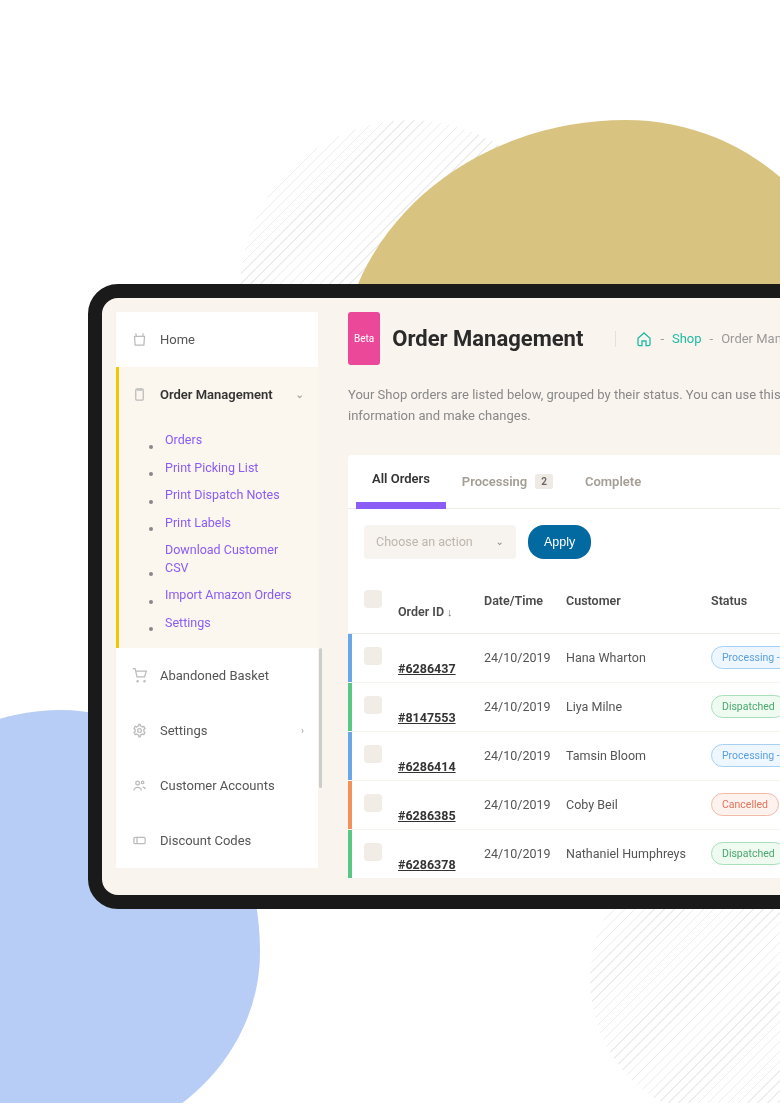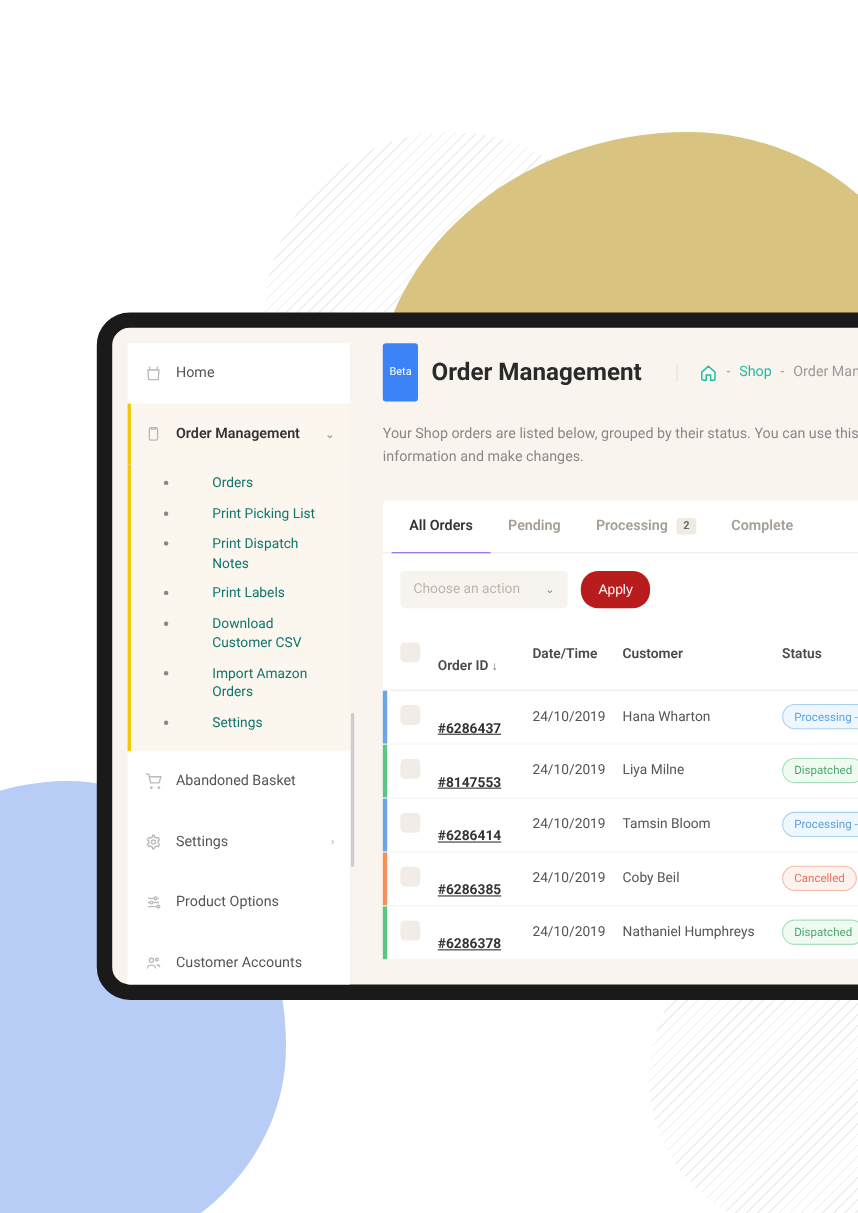--- a/index.html
+++ b/index.html
@@ -110,27 +110,26 @@
     color: #aaa;
     font-size: 10px;
   }
   .subnav {
     background: #fbf6ee;
     border-left: 3px solid #f0c700;
     padding: 4px 0 12px 0;
   }
   .sub-item {
     display: flex;
-    align-items: flex-start;
+    align-items: flex-end;
     padding: 5px 14px 5px 30px;
     font-size: 12.5px;
-    color: #0f766e;
+    color: #8b5cf6;
     cursor: pointer;
     line-height: 1.4;
-    gap: 28px;
   }
   .sub-item .dot {
     width: 4px;
     height: 4px;
     background: #888;
     border-radius: 50%;
     display: inline-block;
     margin-right: 12px;
     margin-top: 6px;
     flex-shrink: 0;
@@ -150,21 +149,21 @@
     flex: 1;
     min-width: 0;
   }
   .header {
     display: flex;
     align-items: center;
     gap: 12px;
     margin-bottom: 20px;
   }
   .beta {
-    background: #3b82f6;
+    background: #ec4899;
     color: #fff;
     font-size: 10px;
     padding: 21px 6px;
     border-radius: 3px;
   }
   .page-title {
     font-size: 22px;
     font-weight: 700;
     color: #2a2a2a;
   }
@@ -202,21 +201,21 @@
     font-size: 13px;
     color: #a49e95;
     cursor: pointer;
     display: flex;
     align-items: center;
     gap: 8px;
     font-weight: 600;
   }
   .tab.active {
     color: #333;
-    border-bottom: 1px solid #8b5cf6;
+    border-bottom: 7px solid #8b5cf6;
     margin-bottom: -1px;
   }
   .tab-badge {
     background: #efeae3;
     color: #666;
     font-size: 10px;
     padding: 2px 6px;
     border-radius: 3px;
     font-weight: 600;
   }
@@ -235,21 +234,21 @@
     background: #f7f3ee;
     border-radius: 4px;
     padding: 0 12px;
     font-size: 12.5px;
     color: #bdb6ac;
     cursor: pointer;
   }
   .apply-btn {
     height: 34px;
     padding: 0 16px;
-    background: #b91c1c;
+    background: #0369a1;
     border: none;
     border-radius: 16px;
     color: #fff;
     font-size: 12.5px;
     cursor: pointer;
   }
 
   .tbl-head, .tbl-row {
     display: flex;
     align-items: center;
@@ -392,31 +391,20 @@
           <svg width="15" height="15" viewBox="0 0 24 24" fill="none" stroke="currentColor" stroke-width="2">
               <circle cx="12" cy="12" r="3"></circle>
               <path d="M19 12a7 7 0 0 0-.2-1.7l2-1.5-2-3.4-2.3 1a7 7 0 0 0-3-1.7L13 2h-2l-.5 2.7a7 7 0 0 0-3 1.7l-2.3-1-2 3.4 2 1.5A7 7 0 0 0 5 12a7 7 0 0 0 .2 1.7l-2 1.5 2 3.4 2.3-1a7 7 0 0 0 3 1.7L11 22h2l.5-2.7a7 7 0 0 0 3-1.7l2.3 1 2-3.4-2-1.5c.1-.6.2-1.1.2-1.7z"></path>
             </svg>
         </span>
         <span>Settings</span>
         <span class="chev">›</span>
       </div>
 
 
-      <div class="nav-item">
-        <span class="icon">
-          <svg width="15" height="15" viewBox="0 0 24 24" fill="none" stroke="currentColor" stroke-width="2">
-              <path d="M4 6h10M18 6h2M4 12h4M12 12h8M4 18h14M22 18h-2"></path>
-              <circle cx="15" cy="6" r="2"></circle>
-              <circle cx="9" cy="12" r="2"></circle>
-              <circle cx="19" cy="18" r="2"></circle>
-            </svg>
-        </span>
-        <span>Product Options</span>
-      </div>
 
       <div class="nav-item">
         <span class="icon">
           <svg width="15" height="15" viewBox="0 0 24 24" fill="none" stroke="currentColor" stroke-width="2">
               <circle cx="9" cy="8" r="3"></circle>
               <path d="M3 20c0-3 3-5 6-5s6 2 6 5"></path>
               <circle cx="17" cy="7" r="2"></circle>
               <path d="M21 18c0-2-2-3.5-4-3.5"></path>
             </svg>
         </span>
@@ -456,23 +444,20 @@
 
       <p class="desc">Your Shop orders are listed below, grouped by their status. You can use this page to view order information and make changes.</p>
 
       <div class="panel">
 
         <div class="tabs">
           <div class="tab active">
               <span>All Orders</span>
             </div>
           <div class="tab">
-              <span>Pending</span>
-            </div>
-          <div class="tab">
               <span>Processing</span>
               <span class="tab-badge">2</span>
             </div>
           <div class="tab">
               <span>Complete</span>
             </div>
         </div>
 
         <div class="toolbar">
           <div class="select">

